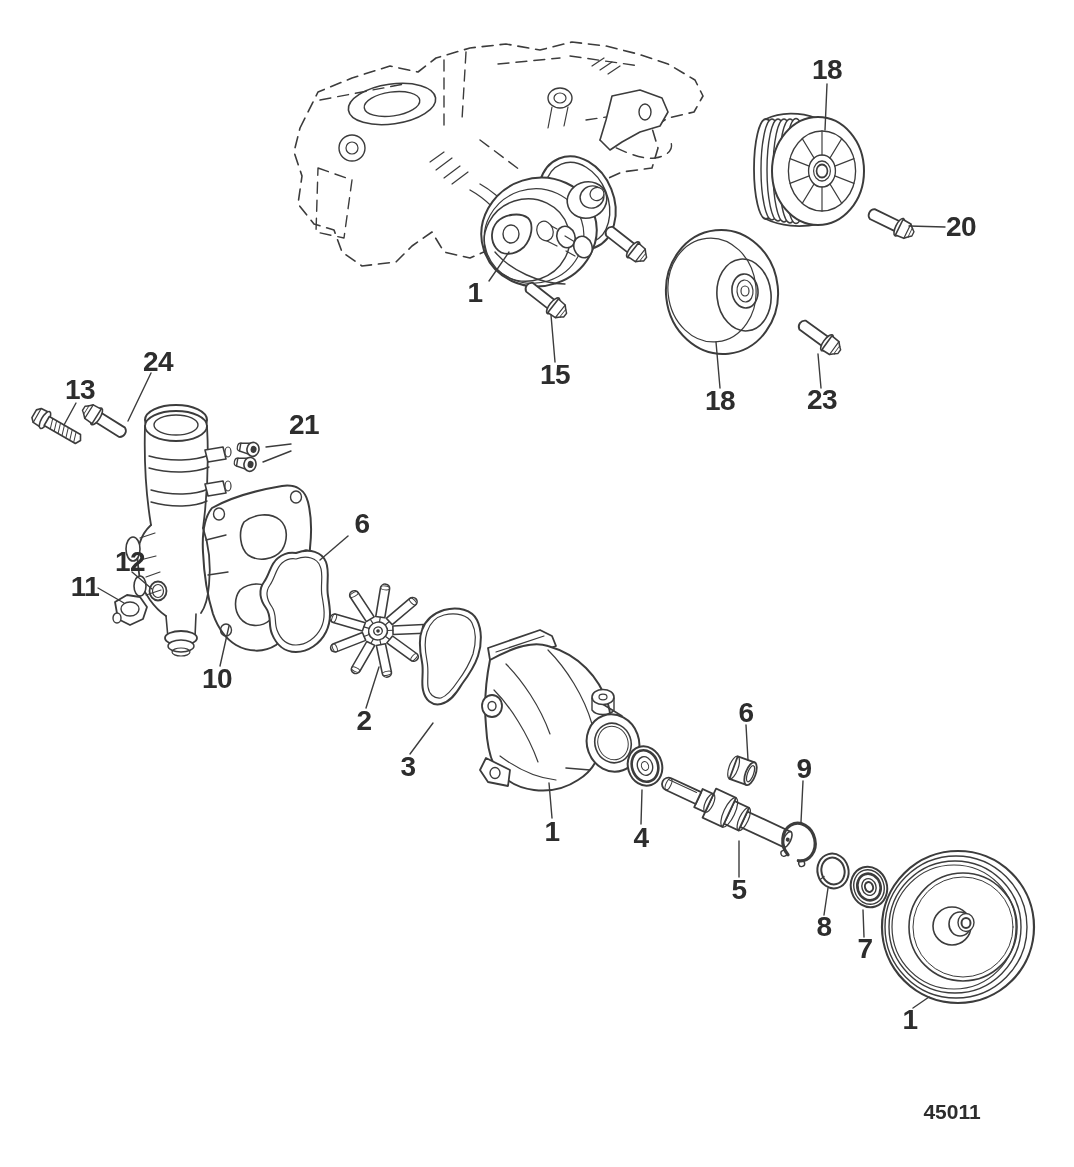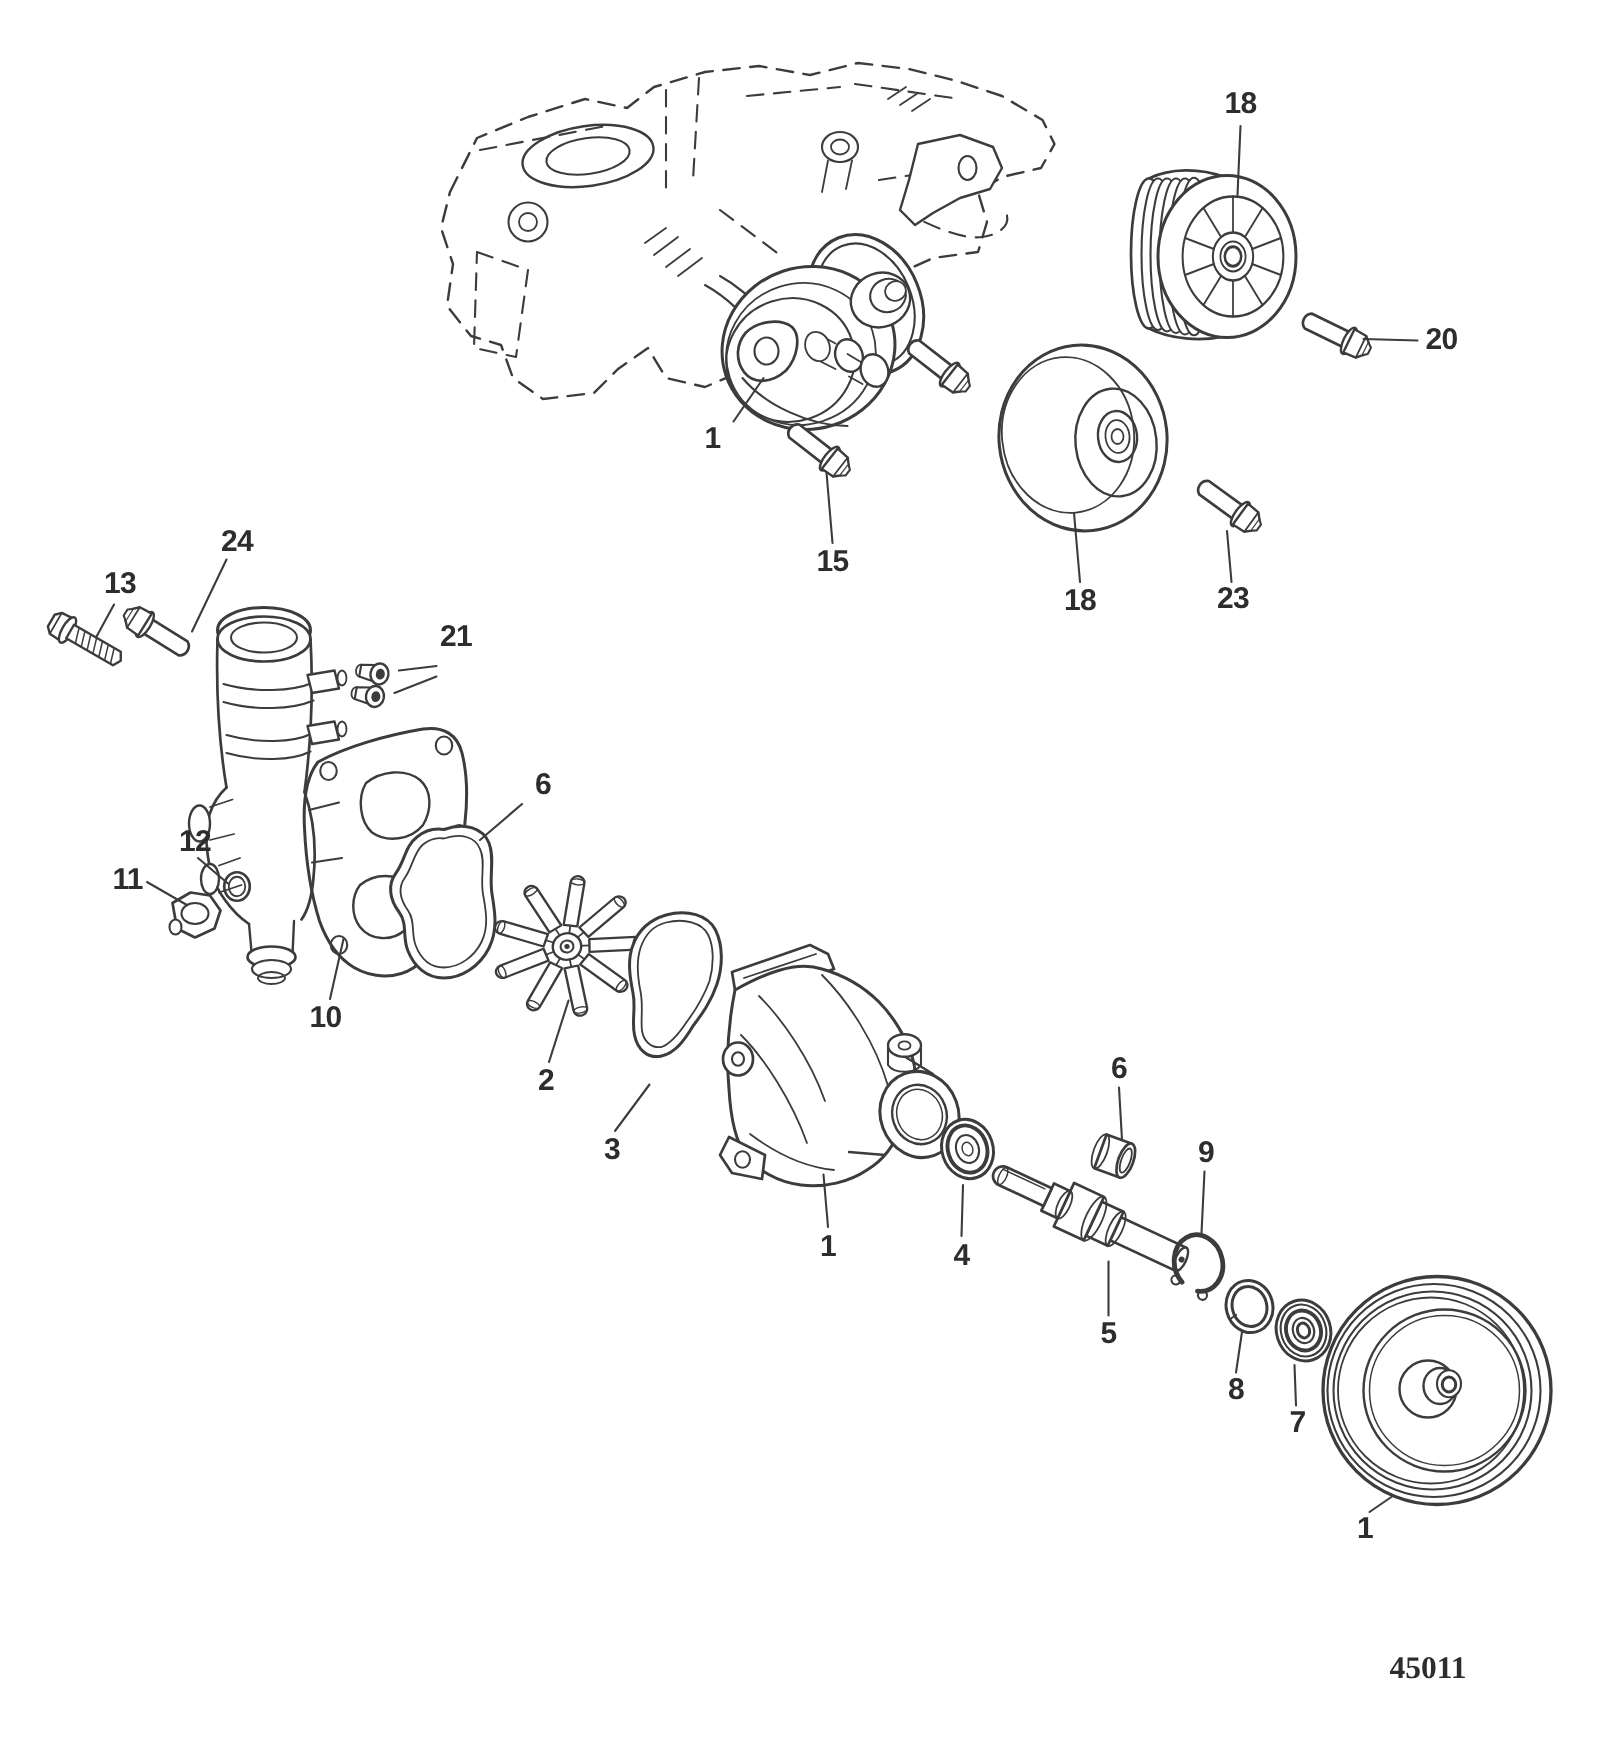--- a/index.html
+++ b/index.html
@@ -8,23 +8,23 @@
   #art{position:absolute;left:0;top:0;width:1074px;height:1167px;}
   .ink{stroke:#3c3c3c;fill:none;stroke-linecap:round;stroke-linejoin:round;}
   .fw{fill:#ffffff;}
   .fd{fill:#3c3c3c;stroke:none;}
   .dash{stroke-dasharray:11 7;}
   .solid{stroke-dasharray:none;}
   .s10{stroke-width:1;} .s12{stroke-width:1.2;} .s14{stroke-width:1.4;}
   .s16{stroke-width:1.6;} .s18{stroke-width:1.8;} .s20{stroke-width:2;}
   .s22{stroke-width:2.2;} .s26{stroke-width:2.6;} .s32{stroke-width:3.2;}
   .callout{position:absolute;transform:translate(-50%,-50%);
-           font-weight:700;font-size:20px;letter-spacing:-0.5px;color:#2d2d2d;white-space:nowrap;}
+           font-weight:700;font-size:28px;letter-spacing:-0.5px;color:#2d2d2d;white-space:nowrap;}
   .fignum{position:absolute;transform:translate(-50%,-50%);
-          font-weight:700;font-size:21px;color:#2d2d2d;font-family:Liberation Serif, serif;}
+          font-weight:700;font-size:21px;color:#2d2d2d;}
 </style>
 </head>
 <body>
 
 <div id="stage">
 
 <svg id="art" viewBox="0 0 1074 1167">
   <defs>
 
     <g id="boltShape">

